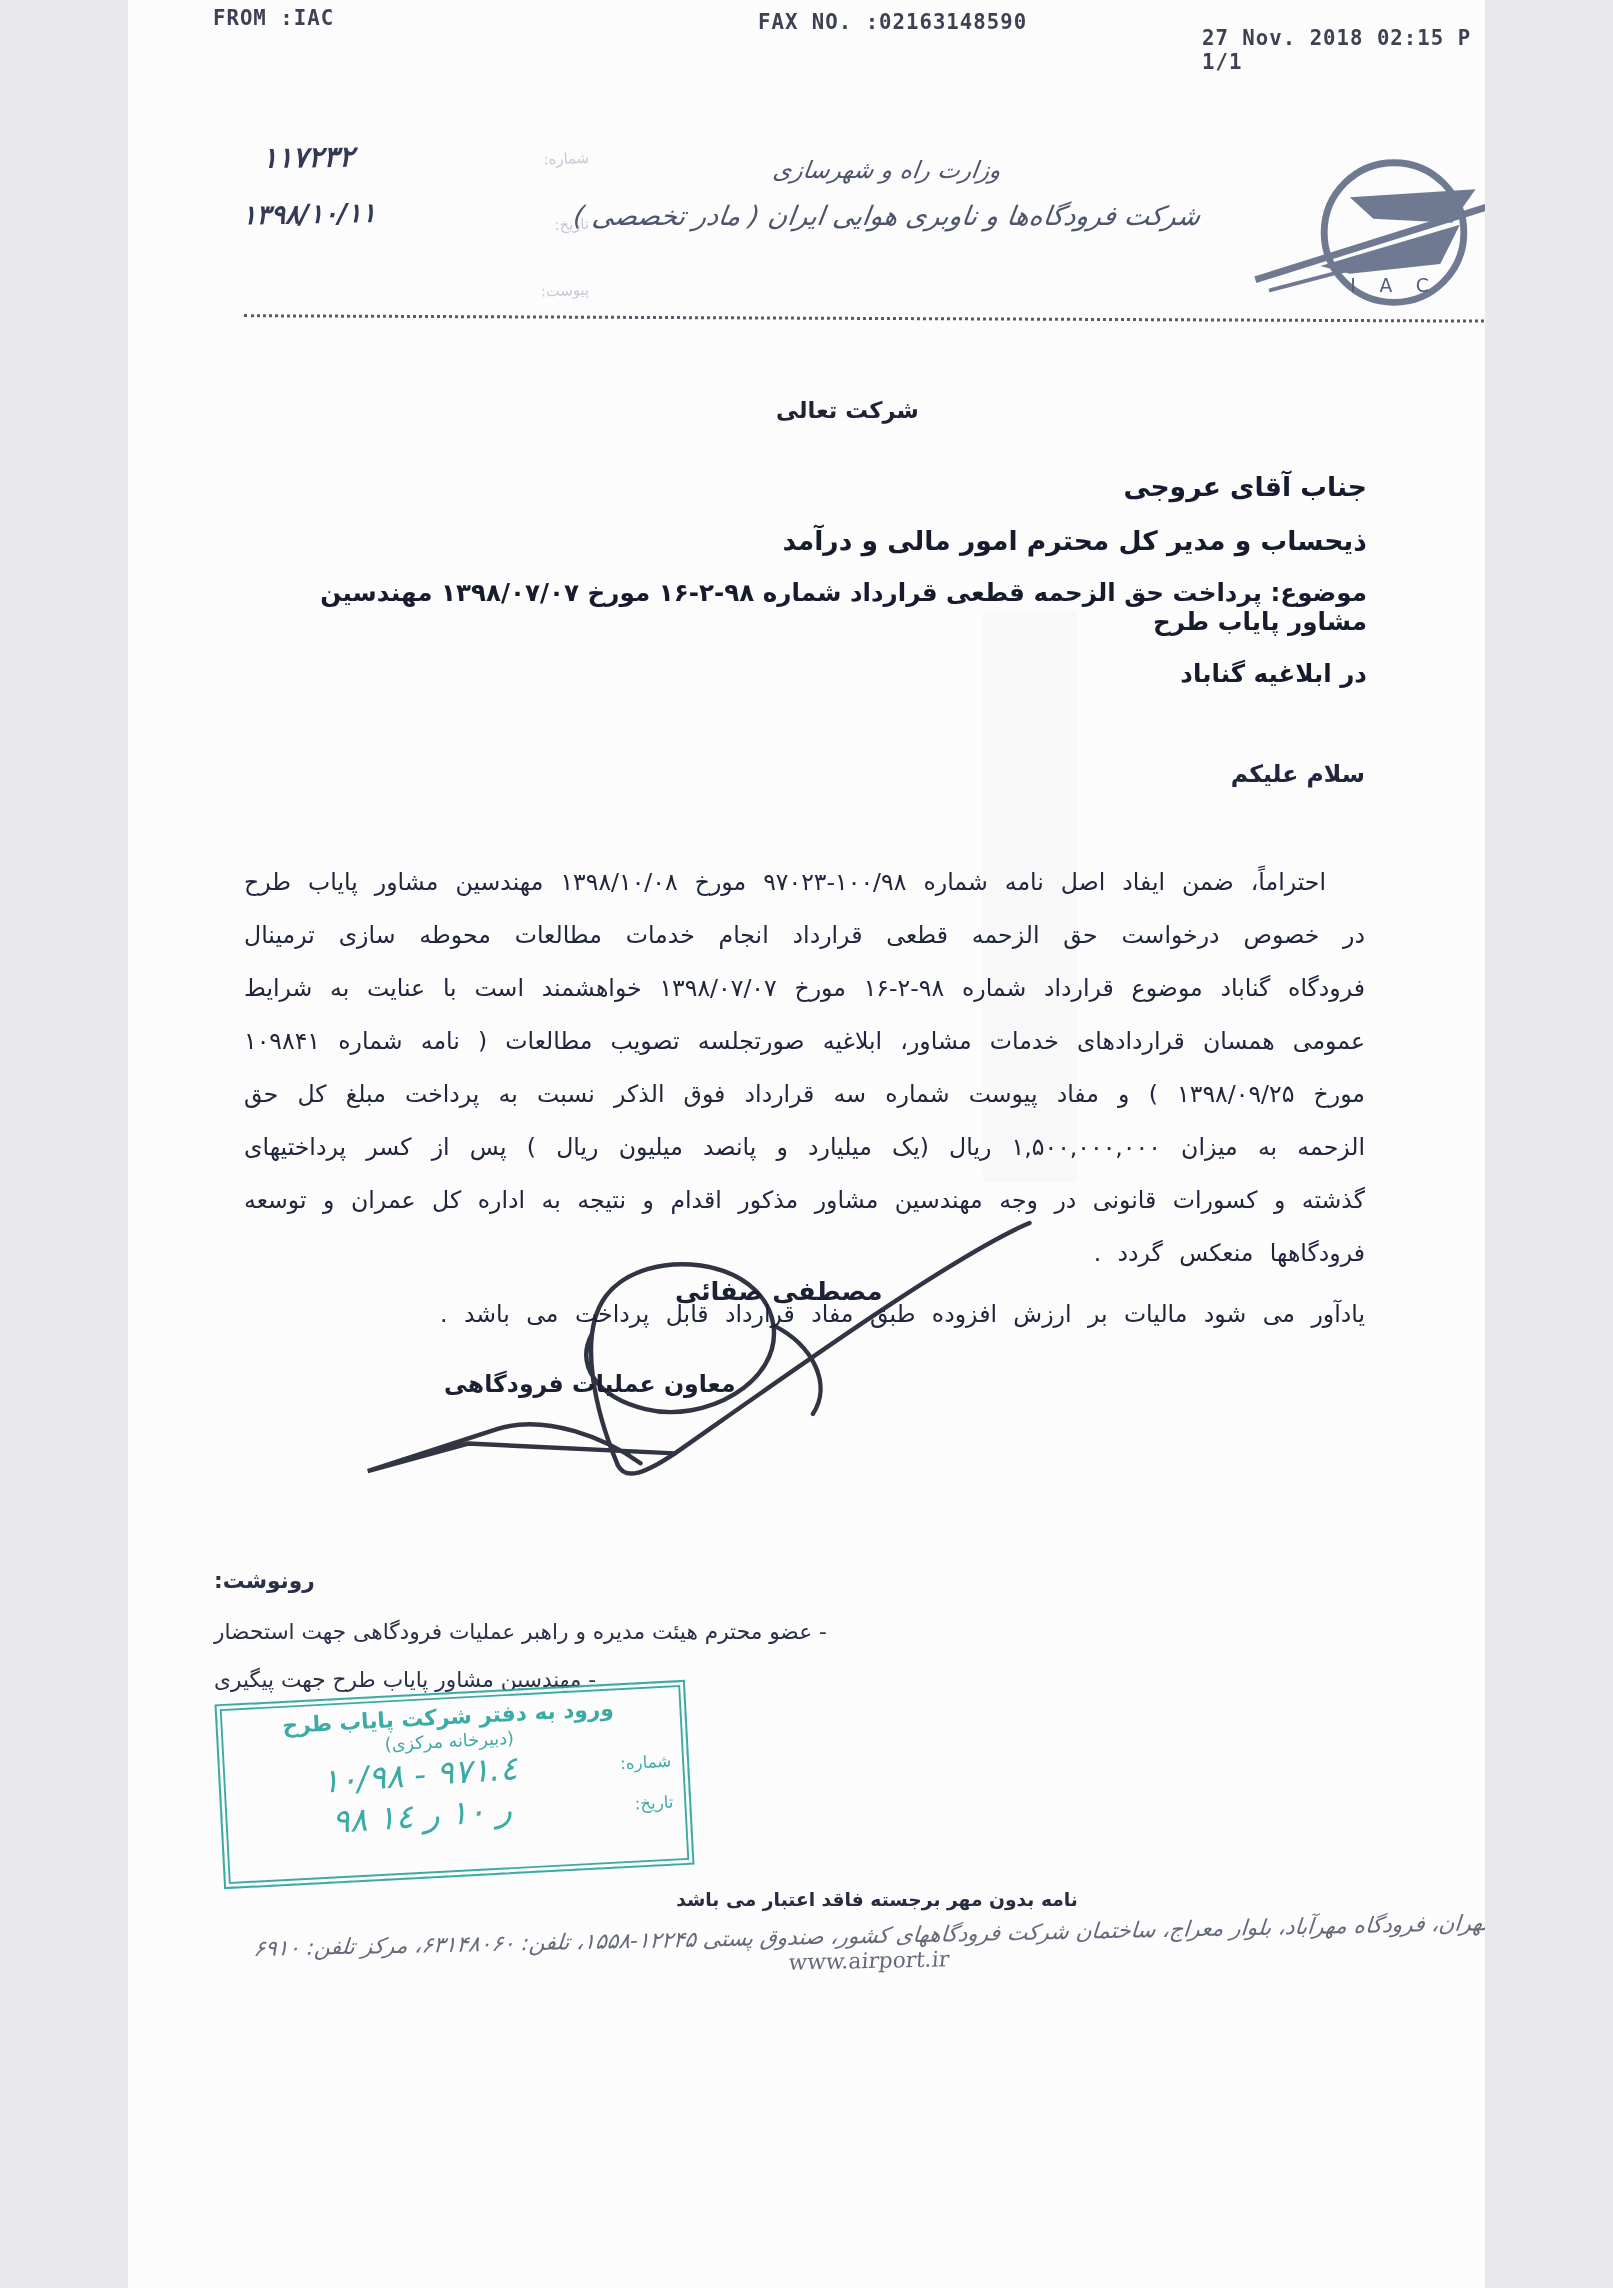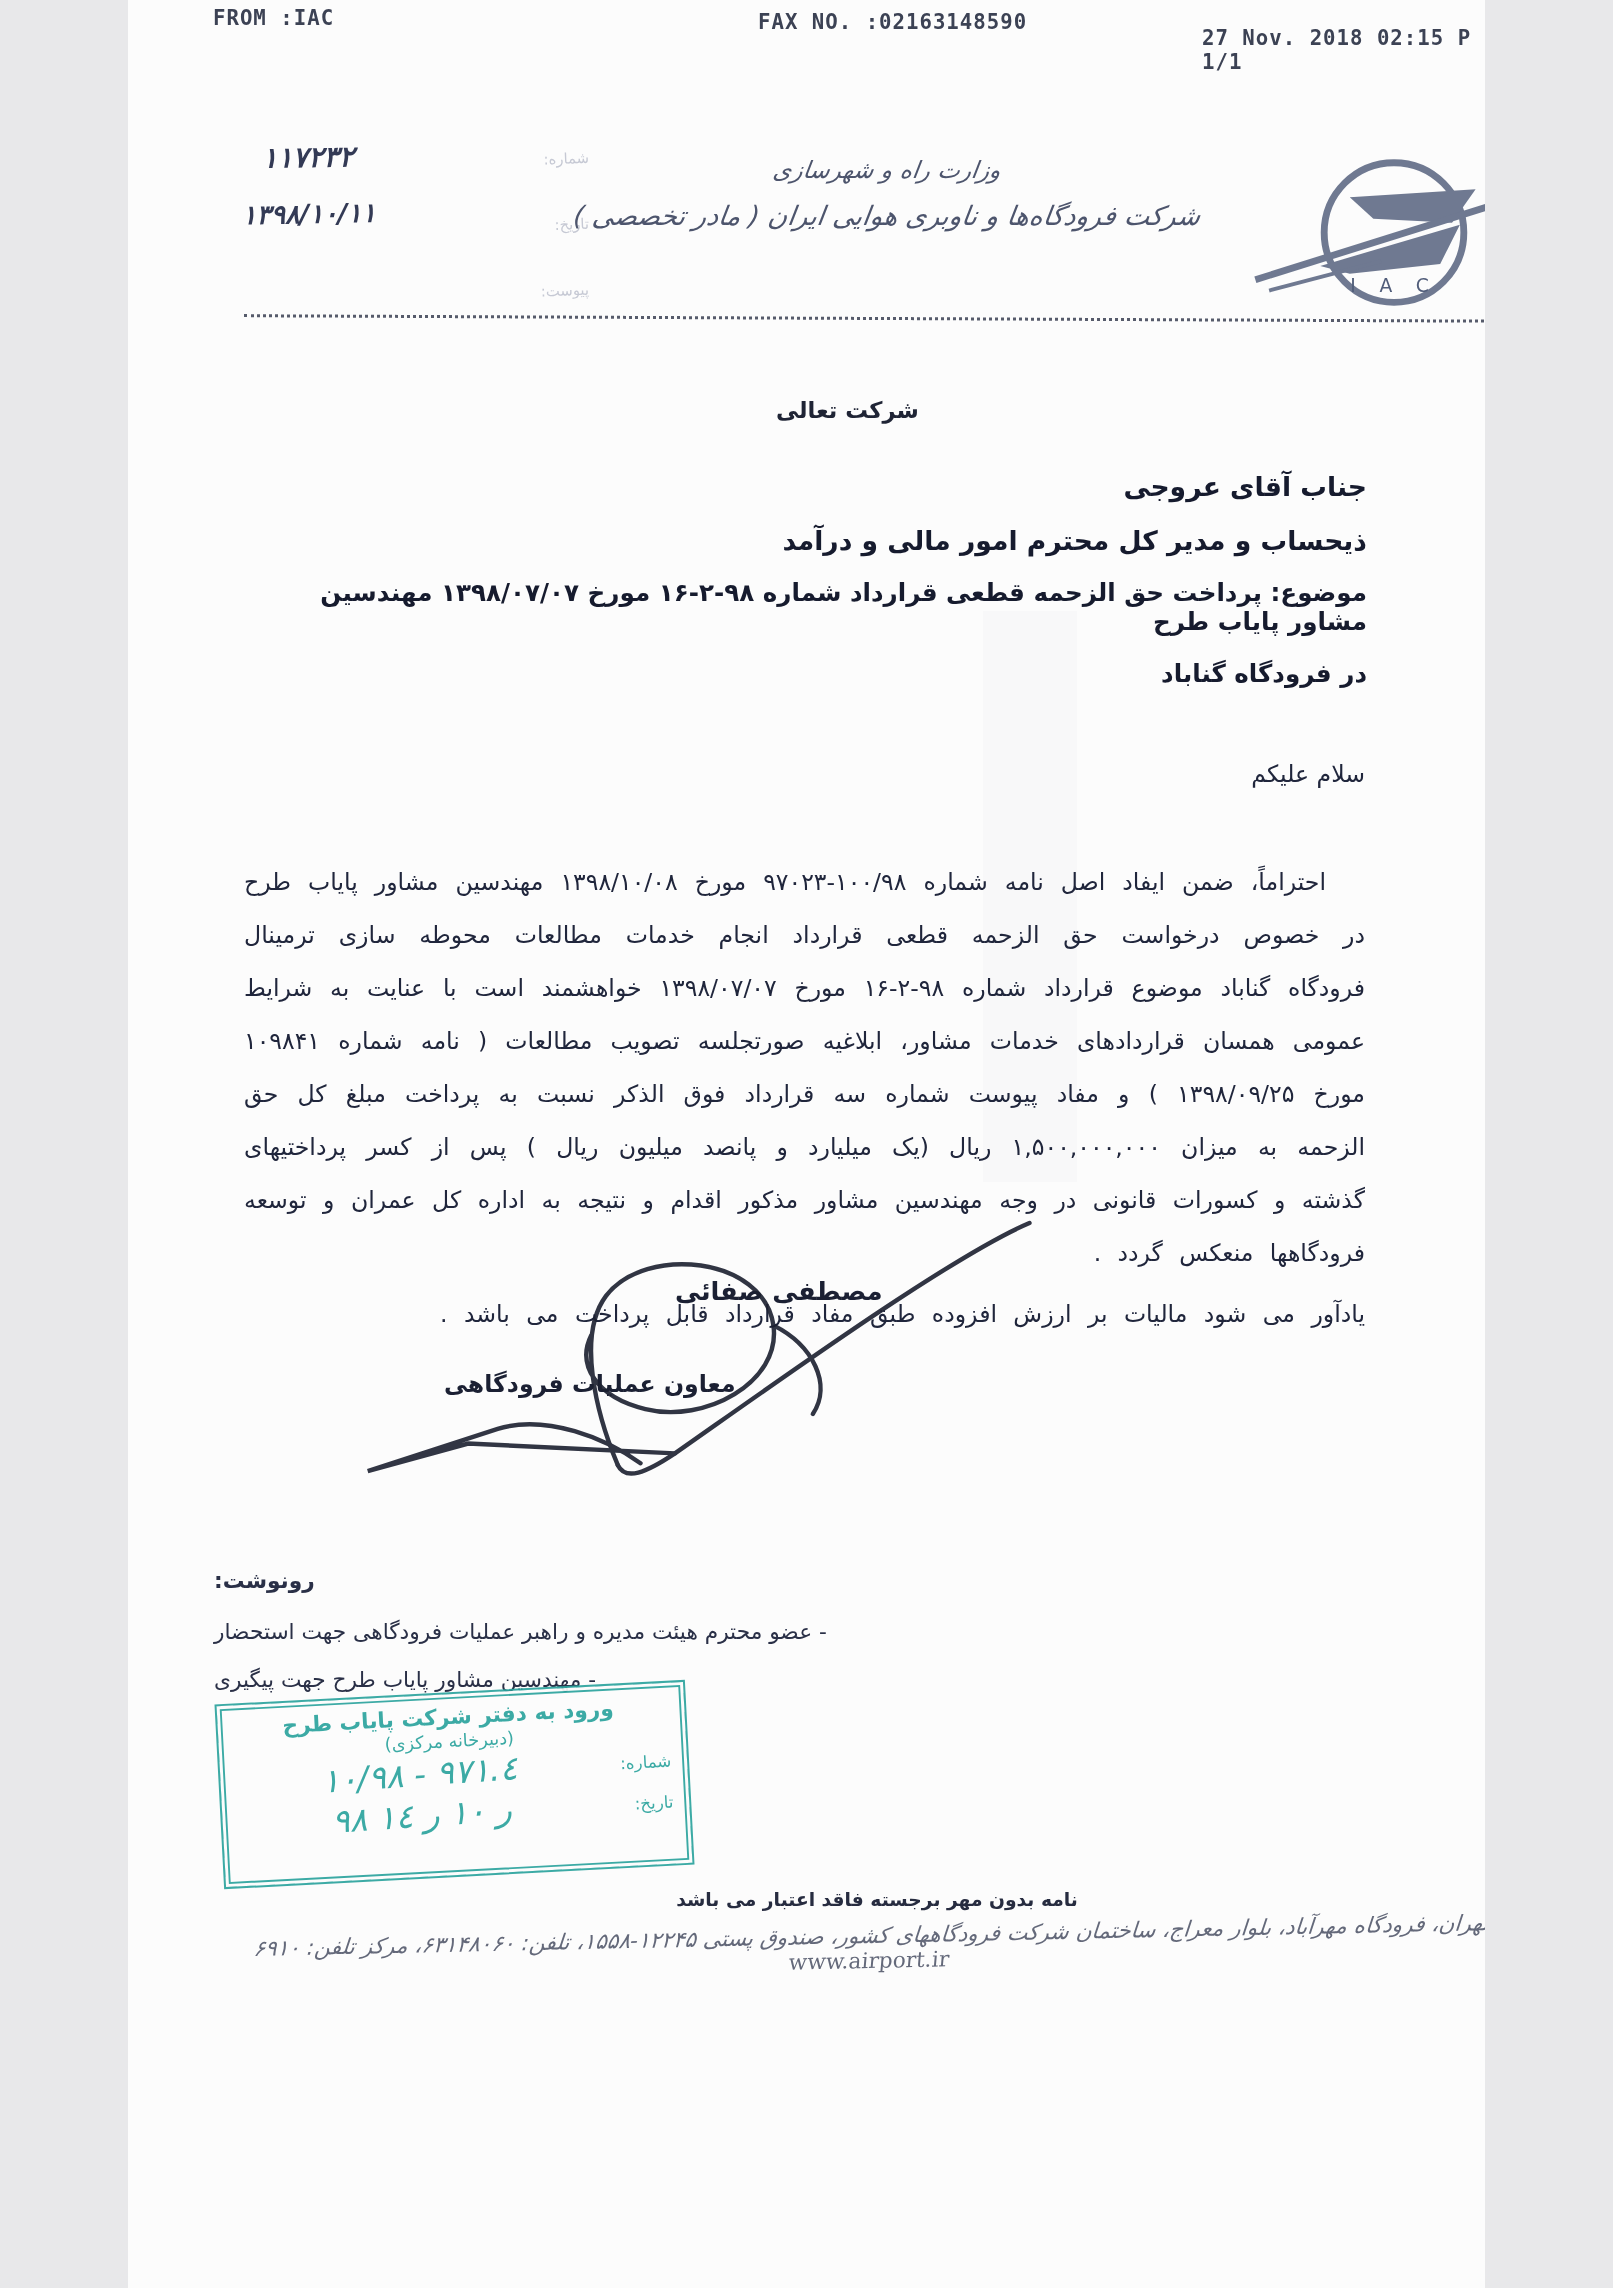--- a/index.html
+++ b/index.html
@@ -32,21 +32,21 @@
   .dotline{position:absolute;left:116px;top:317px;width:1277px;
     border-top:3px dotted #3a3f52;transform:rotate(.25deg);opacity:.85;}
   
   .basmala{position:absolute;left:611px;top:397px;width:217px;text-align:center;
     font-size:22.7px;font-weight:600;color:#1f2435;direction:rtl;}
   .heads{position:absolute;right:118px;left:116px;top:471px;direction:rtl;text-align:right;
     color:#161b2e;}
   .heads .h{font-weight:bold;font-size:26.6px;margin-bottom:22.7px;}
   .heads .subj{font-size:24.6px;}
   .salutation{position:absolute;right:120px;top:760px;direction:rtl;font-size:23.6px;
-    font-weight:400;color:#20263c;}
+    font-weight:700;color:#20263c;}
   .bodyblock{position:absolute;left:116px;right:120px;top:856px;direction:rtl;
     text-align:justify;font-size:23.6px;line-height:53px;color:#20263c;font-weight:500;
     word-spacing:8.9px;}
   .bodyblock p{margin:0;}
   .bodyblock .main{text-indent:39px;}
   .bodyblock .vat{margin-top:7.9px;}
   
   .sigblock{position:absolute;left:222px;top:1217px;width:709px;height:266px;}
   .signame{position:absolute;left:325px;top:59px;font-size:25.6px;font-weight:bold;
     color:#1b2033;direction:rtl;}
@@ -126,21 +126,21 @@
 
   <div class="dotline"></div>
   <div class="band"></div>
 
   <div class="basmala">شرکت تعالی</div>
 
   <div class="heads">
     <div class="h">جناب آقای عروجی</div>
     <div class="h">ذیحساب و مدیر کل محترم امور مالی و درآمد</div>
     <div class="h subj">موضوع: پرداخت حق الزحمه قطعی قرارداد شماره ۹۸-۲-۱۶ مورخ ۱۳۹۸/۰۷/۰۷ مهندسین مشاور پایاب طرح</div>
-    <div class="h subj">در فرودگاه گناباد</div>
+    <div class="h subj">در ابلاغیه گناباد</div>
   </div>
 
   <div class="salutation">سلام علیکم</div>
 
   <div class="bodyblock">
     <p class="main">احتراماً، ضمن ایفاد اصل نامه شماره ۱۰۰/۹۸-۹۷۰۲۳ مورخ ۱۳۹۸/۱۰/۰۸ مهندسین مشاور پایاب طرح در خصوص درخواست حق الزحمه قطعی قرارداد انجام خدمات مطالعات محوطه سازی ترمینال فرودگاه گناباد موضوع قرارداد شماره ۹۸-۲-۱۶ مورخ ۱۳۹۸/۰۷/۰۷ خواهشمند است با عنایت به شرایط عمومی همسان قراردادهای خدمات مشاور، ابلاغیه صورتجلسه تصویب مطالعات ( نامه شماره ۱۰۹۸۴۱ مورخ ۱۳۹۸/۰۹/۲۵ ) و مفاد پیوست شماره سه قرارداد فوق الذکر نسبت به پرداخت مبلغ کل حق الزحمه به میزان ۱,۵۰۰,۰۰۰,۰۰۰ ریال (یک میلیارد و پانصد میلیون ریال ) پس از کسر پرداختیهای گذشته و کسورات قانونی در وجه مهندسین مشاور مذکور اقدام و نتیجه به اداره کل عمران و توسعه فرودگاهها منعکس گردد .</p>
     <p class="vat">یادآور می شود مالیات بر ارزش افزوده طبق مفاد قرارداد قابل پرداخت می باشد .</p>
   </div>
 
   <div class="sigblock">

